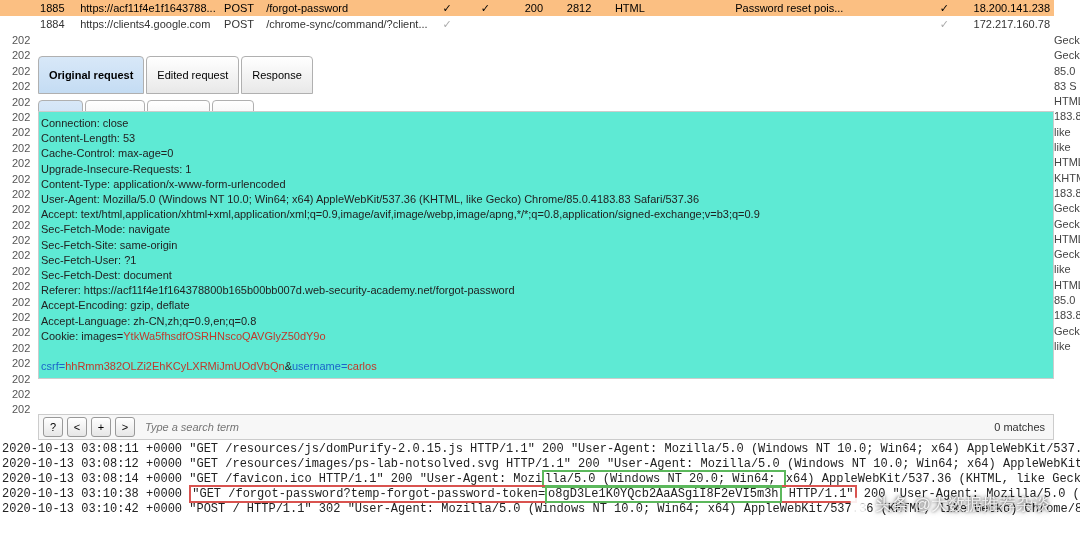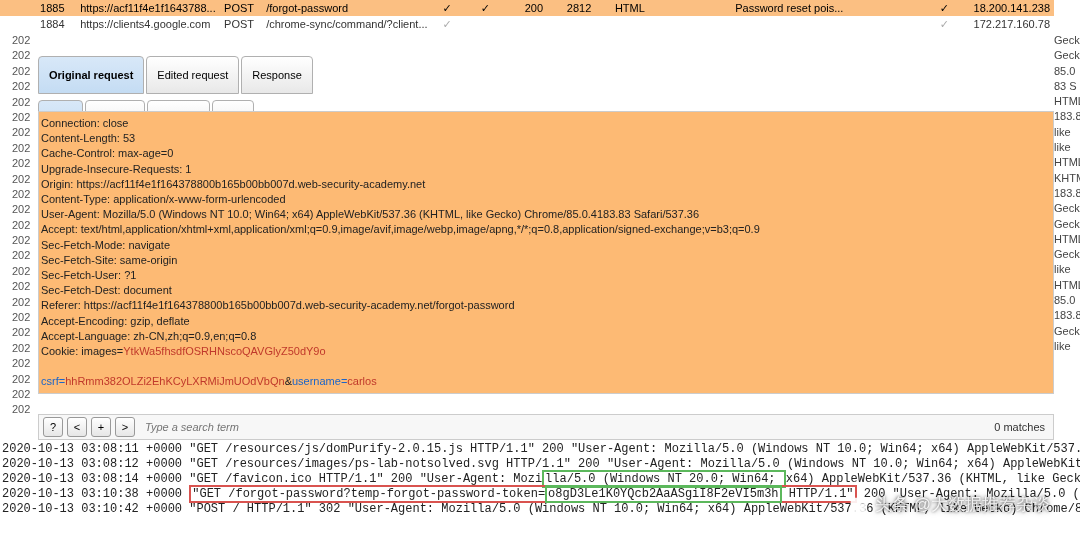--- a/index.html
+++ b/index.html
@@ -62,21 +62,21 @@
   .headers {
     position: absolute;
     top: 111px;
     left: 38px;
     right: 26px;
     font-family: Arial, sans-serif;
     font-size: 11px;
     line-height: 15.2px;
     color: #222;
     padding: 4px 2px;
-    background: #fdba74;
+    background: #5eead4;
     border: 1px solid #ccc;
   }
   .headers .line { white-space: nowrap; }
   .cookie-val { color: #c0392b; }
   .param-name { color: #1b65c9; }
   .param-val { color: #c0392b; }
 
   
   .bottom-bar {
     position: absolute;
@@ -225,21 +225,20 @@
     <div class="tab">Params</div>
     <div class="tab">Headers</div>
     <div class="tab">Hex</div>
   </div>
 
   <div class="headers">
     <div class="line">Connection: close</div>
     <div class="line">Content-Length: 53</div>
     <div class="line">Cache-Control: max-age=0</div>
     <div class="line">Upgrade-Insecure-Requests: 1</div>
-    <div class="line">Origin: https://acf11f4e1f164378800b165b00bb007d.web-security-academy.net</div>
     <div class="line">Content-Type: application/x-www-form-urlencoded</div>
     <div class="line">User-Agent: Mozilla/5.0 (Windows NT 10.0; Win64; x64) AppleWebKit/537.36 (KHTML, like Gecko) Chrome/85.0.4183.83 Safari/537.36</div>
     <div class="line">Accept: text/html,application/xhtml+xml,application/xml;q=0.9,image/avif,image/webp,image/apng,*/*;q=0.8,application/signed-exchange;v=b3;q=0.9</div>
     <div class="line">Sec-Fetch-Mode: navigate</div>
     <div class="line">Sec-Fetch-Site: same-origin</div>
     <div class="line">Sec-Fetch-User: ?1</div>
     <div class="line">Sec-Fetch-Dest: document</div>
     <div class="line">Referer: https://acf11f4e1f164378800b165b00bb007d.web-security-academy.net/forgot-password</div>
     <div class="line">Accept-Encoding: gzip, deflate</div>
     <div class="line">Accept-Language: zh-CN,zh;q=0.9,en;q=0.8</div>

